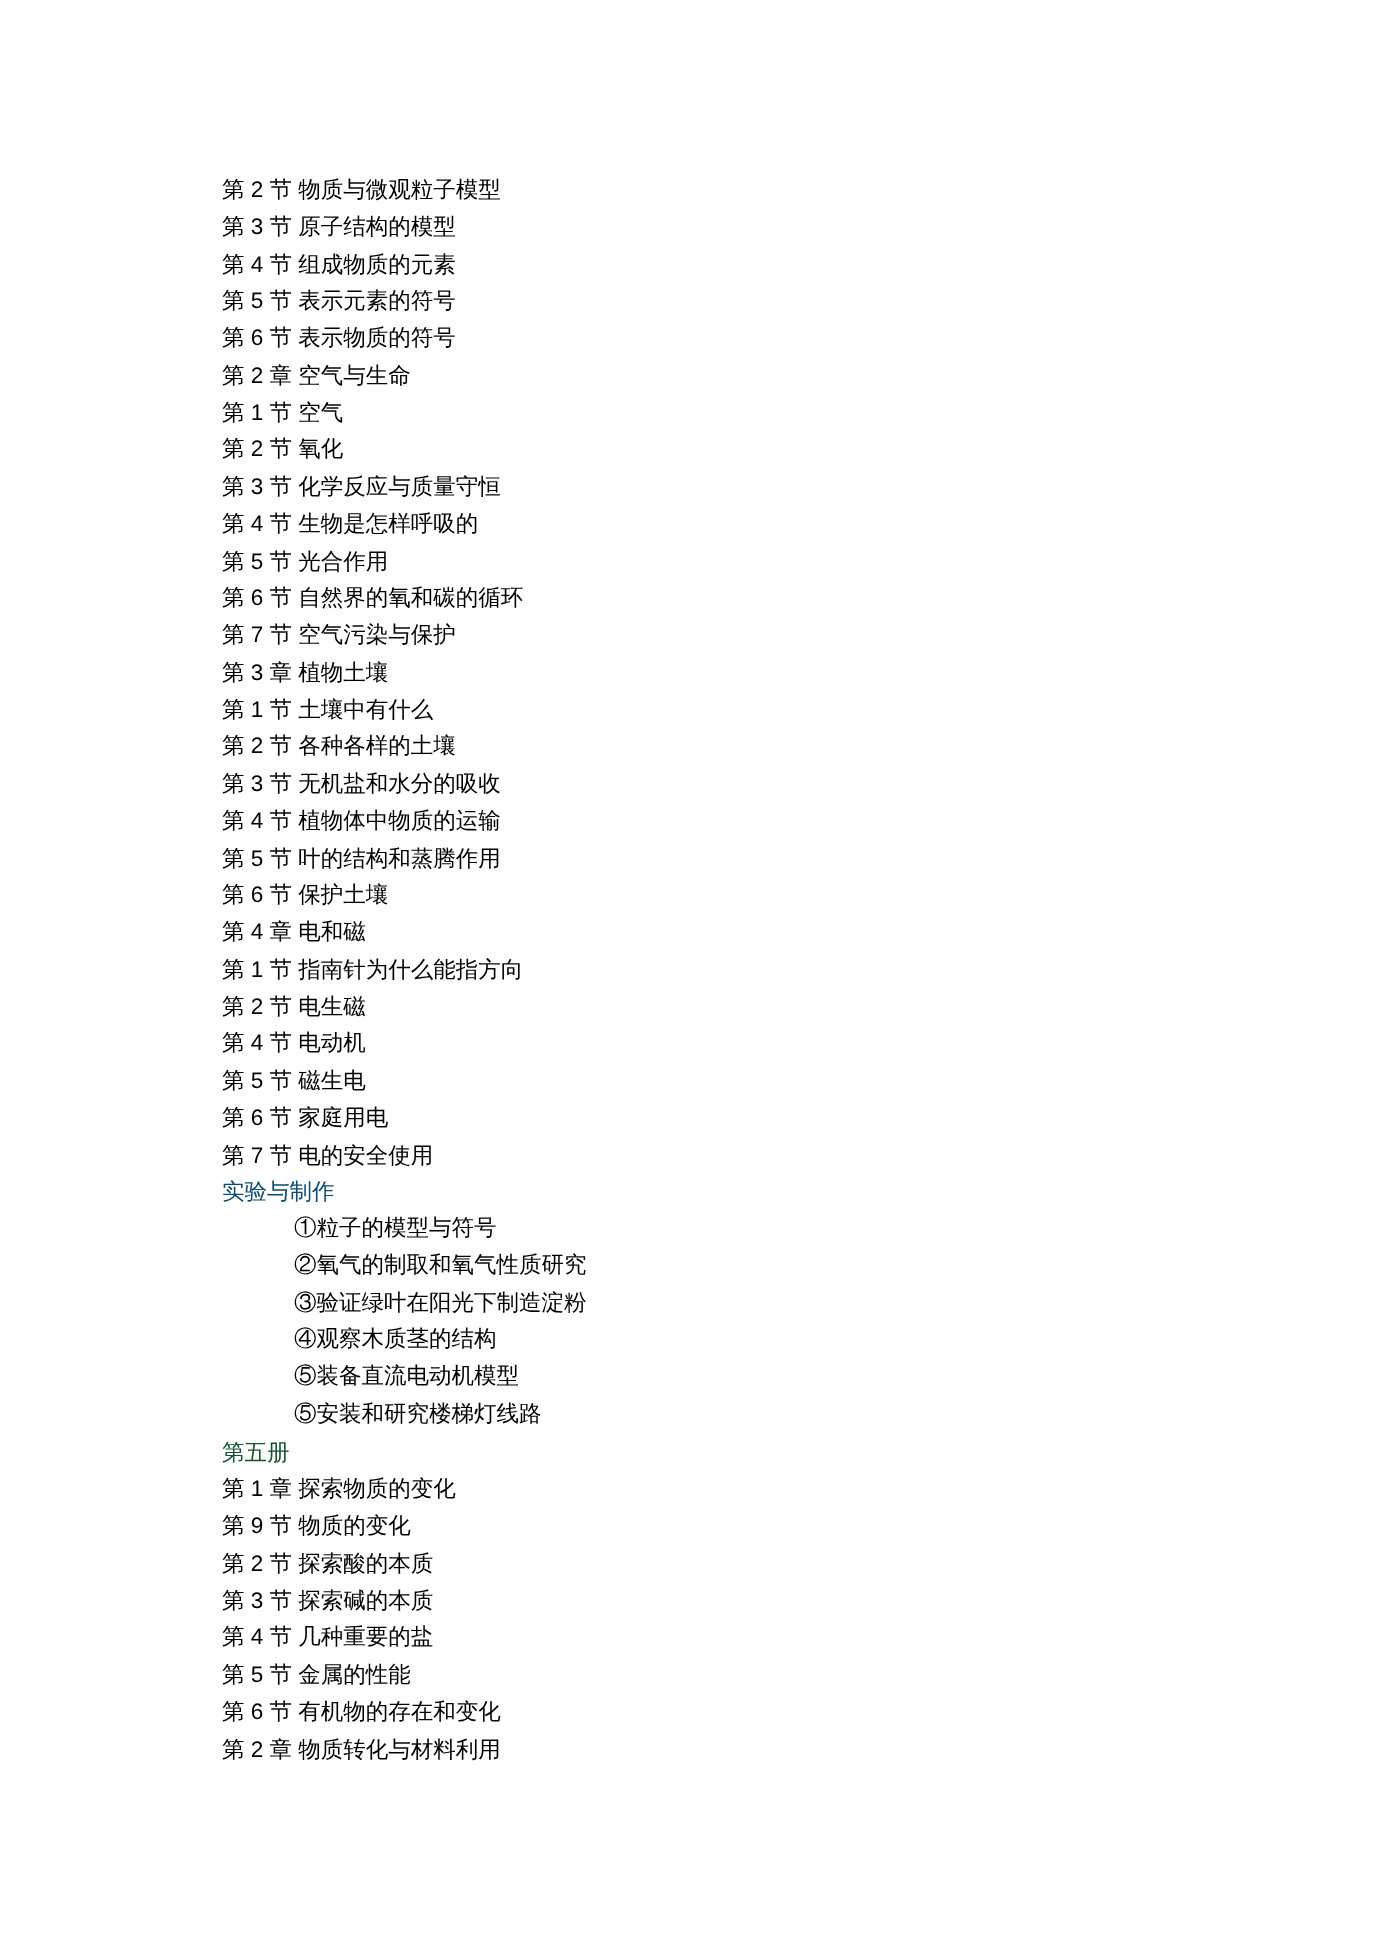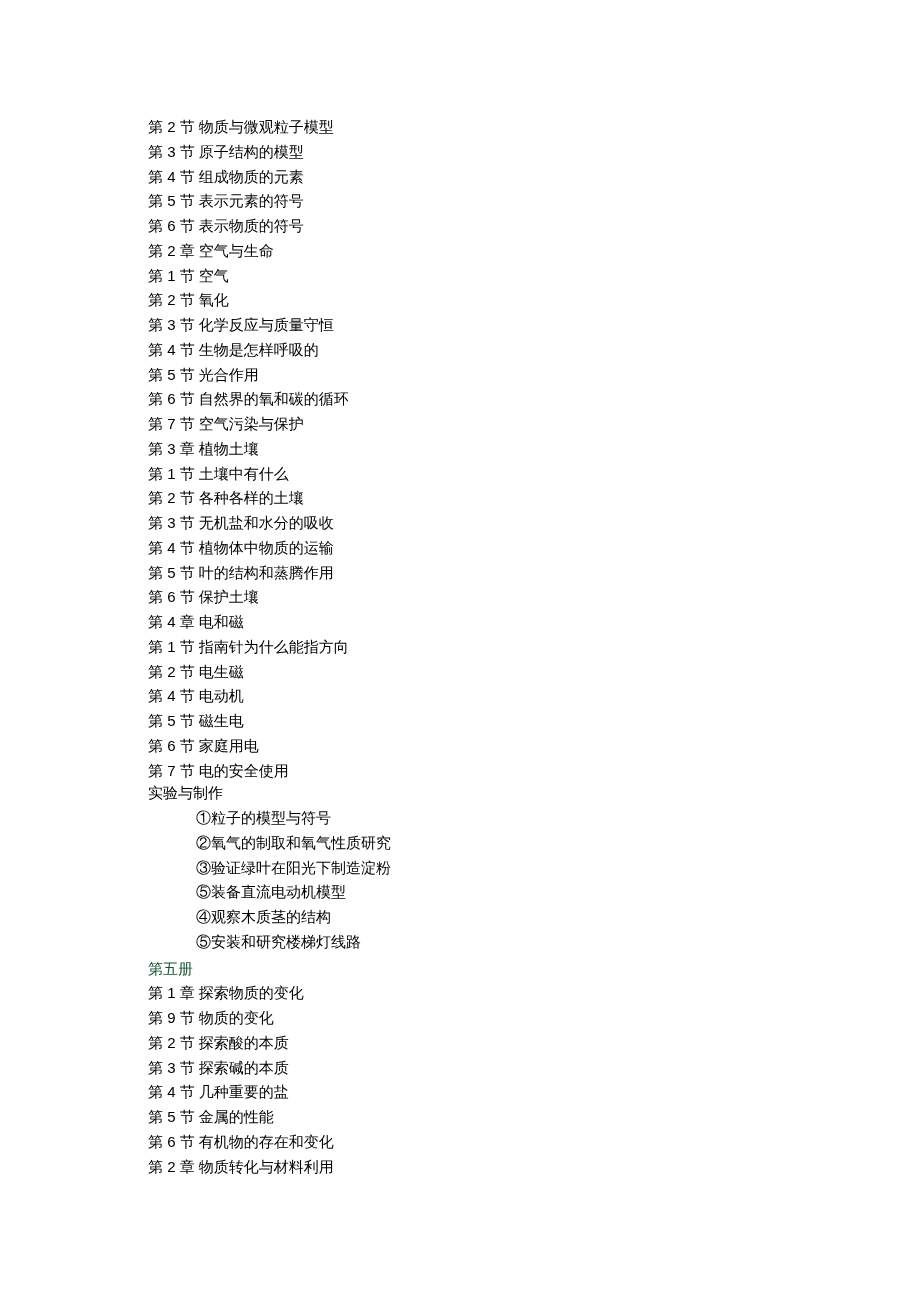--- a/index.html
+++ b/index.html
@@ -8,21 +8,21 @@
       min-height: 1302px;
       background: #fff;
       font-family: "SimSun", "Microsoft YaHei", sans-serif;
       font-size: 15px;
       color: #000;
       line-height: 1.65;
       padding: 115px 0 0 148px;
     }
     .chapter { margin-left: 0; }
     .section { }
-    .exp-header { color: #000000; font-weight: normal; font-family: Liberation Mono, monospace; }
+    .exp-header { color: #0c4a6e; font-weight: normal; }
     .exp-item { margin-left: 48px; font-family: Liberation Mono, monospace; }
     .vol-header { color: #14532d; font-weight: normal; }
   </style>
 </head>
 <body>
 
 <div>
 
   <div class="section">第 2 节  物质与微观粒子模型</div>
   <div class="section">第 3 节  原子结构的模型</div>
@@ -52,22 +52,22 @@
   <div class="section">第 2 节  电生磁</div>
   <div class="section">第 4 节  电动机</div>
   <div class="section">第 5 节  磁生电</div>
   <div class="section">第 6 节  家庭用电</div>
   <div class="section">第 7 节  电的安全使用</div>
 
   <div class="exp-header">实验与制作</div>
   <div class="exp-item">①粒子的模型与符号</div>
   <div class="exp-item">②氧气的制取和氧气性质研究</div>
   <div class="exp-item">③验证绿叶在阳光下制造淀粉</div>
+  <div class="exp-item">④观察木质茎的结构</div>
   <div class="exp-item">⑤装备直流电动机模型</div>
-  <div class="exp-item">④观察木质茎的结构</div>
   <div class="exp-item">⑤安装和研究楼梯灯线路</div>
 
   <div class="vol-header">第五册</div>
 
   <div class="chapter">第 1 章  探索物质的变化</div>
   <div class="section">第 9 节  物质的变化</div>
   <div class="section">第 2 节  探索酸的本质</div>
   <div class="section">第 3 节  探索碱的本质</div>
   <div class="section">第 4 节  几种重要的盐</div>
   <div class="section">第 5 节  金属的性能</div>

